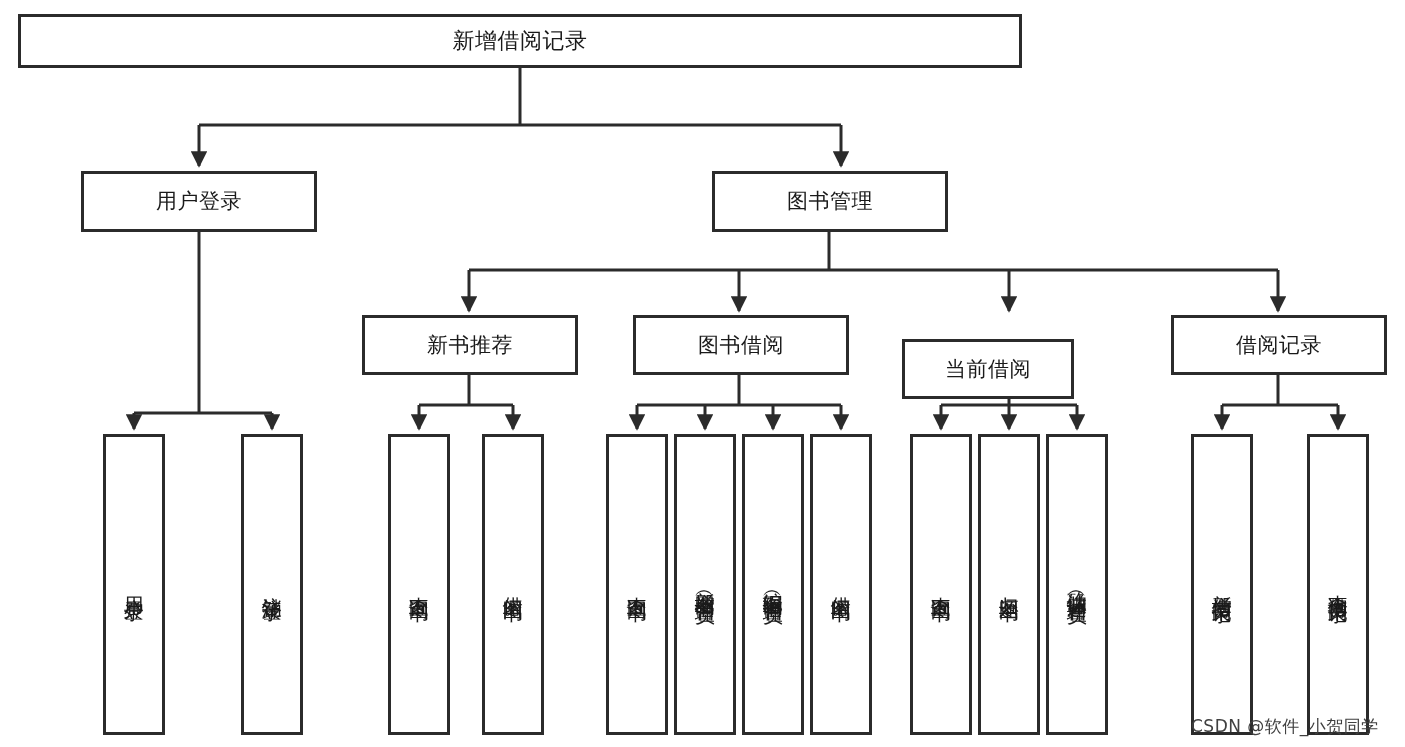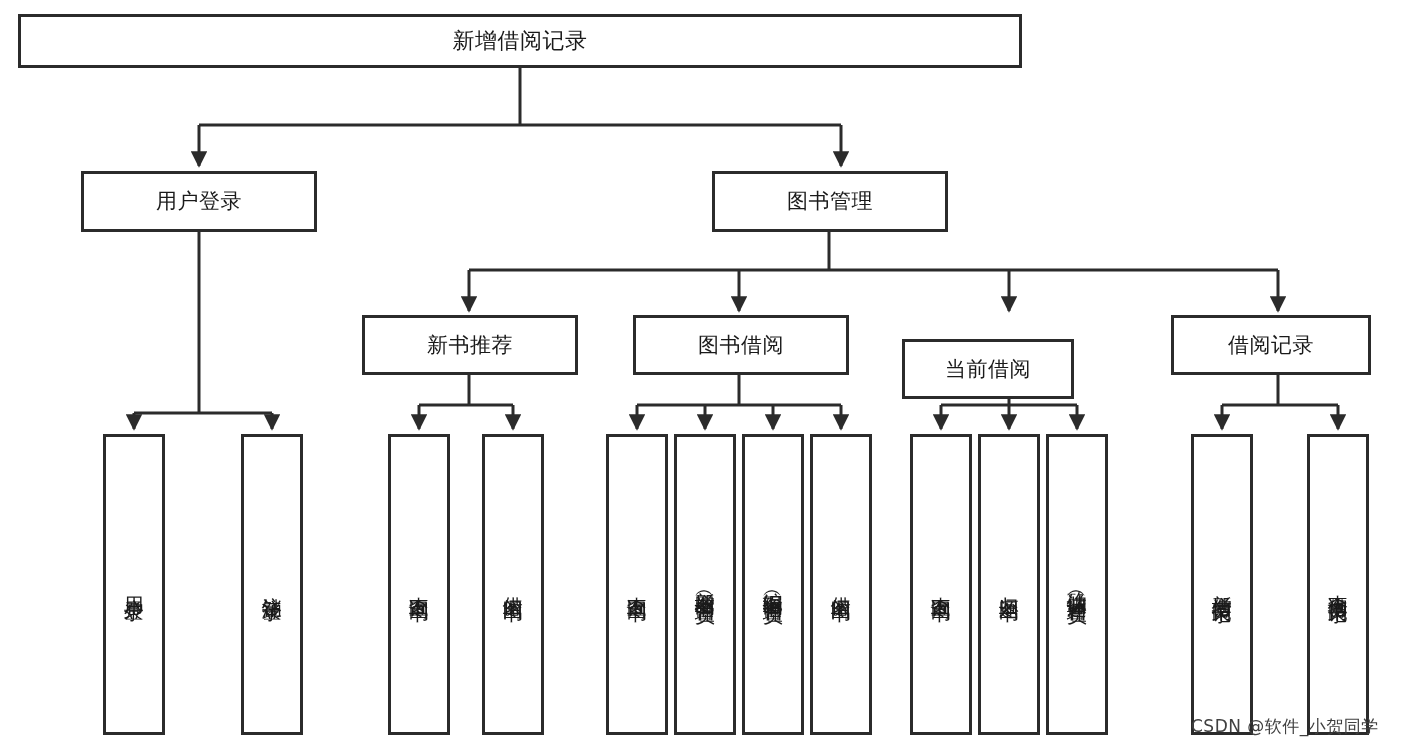--- a/index.html
+++ b/index.html
@@ -155,21 +155,21 @@
   </div>
 
   <div class="node horiz" style="left:362px; top:315px; width:216px; height:60px;">
     <span class="label">新书推荐</span>
   </div>
 
   <div class="node horiz" style="left:902px; top:315px; width:172px; height:60px;margin-top:24px;">
     <span class="label">当前借阅</span>
   </div>
 
-  <div class="node horiz" style="left:1171px; top:315px; width:200px; height:60px;">
+  <div class="node horiz" style="left:1171px; top:315px; width:216px; height:60px;">
     <span class="label">借阅记录</span>
   </div>
 
   <div class="node vert" style="left:103px; top:434px; width:62px; height:301px;">
     <span class="label">用户登录</span>
   </div>
 
   <div class="node vert" style="left:241px; top:434px; width:62px; height:301px;">
     <span class="label">注销登录</span>
   </div>

